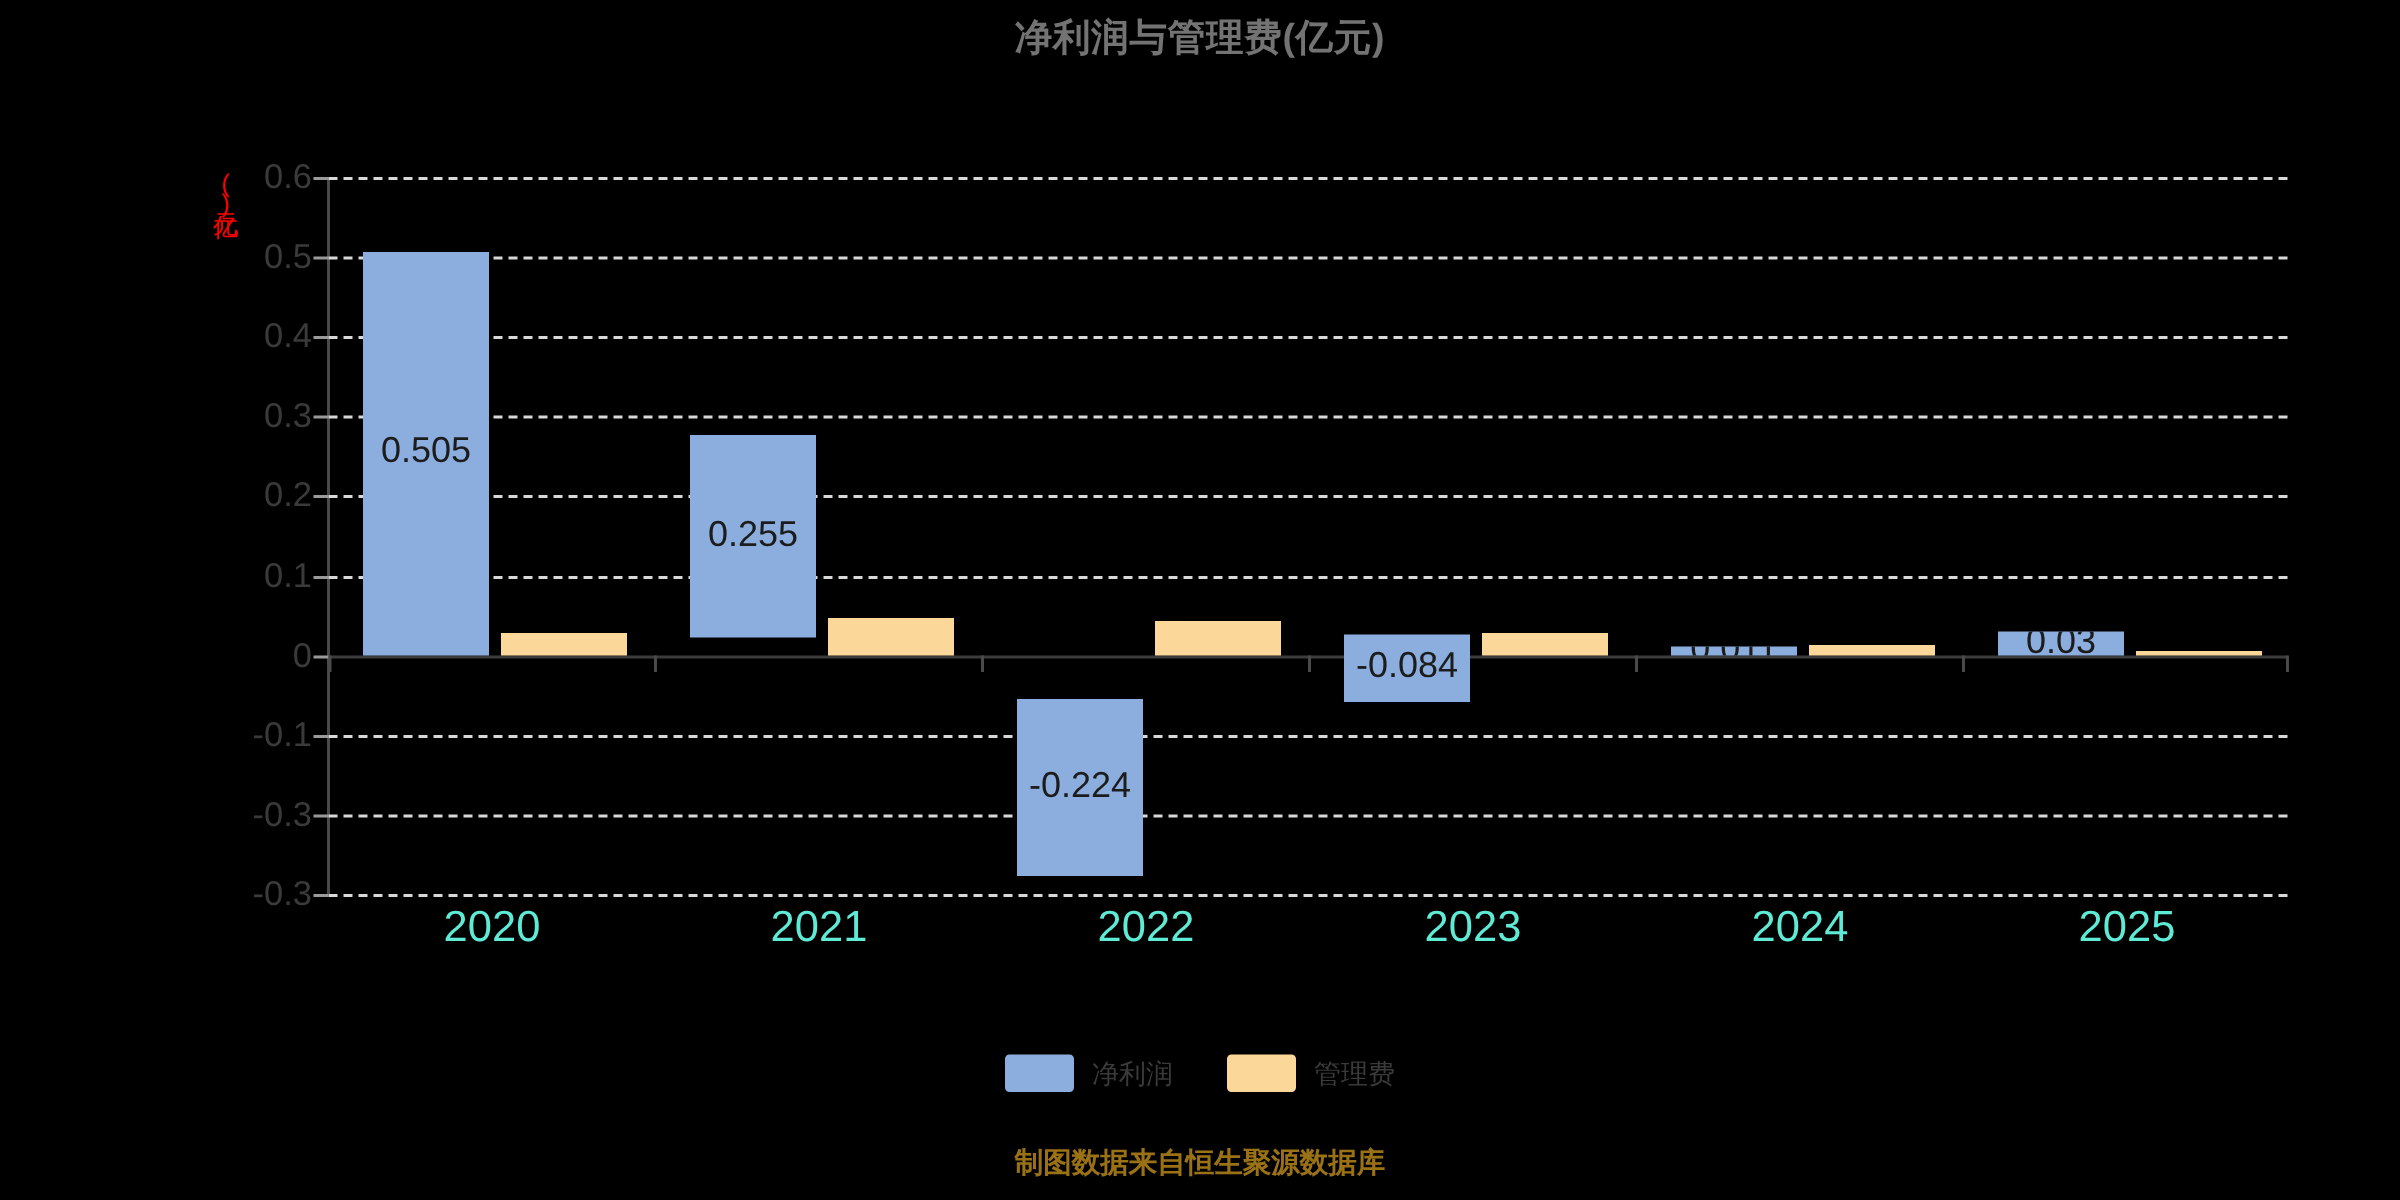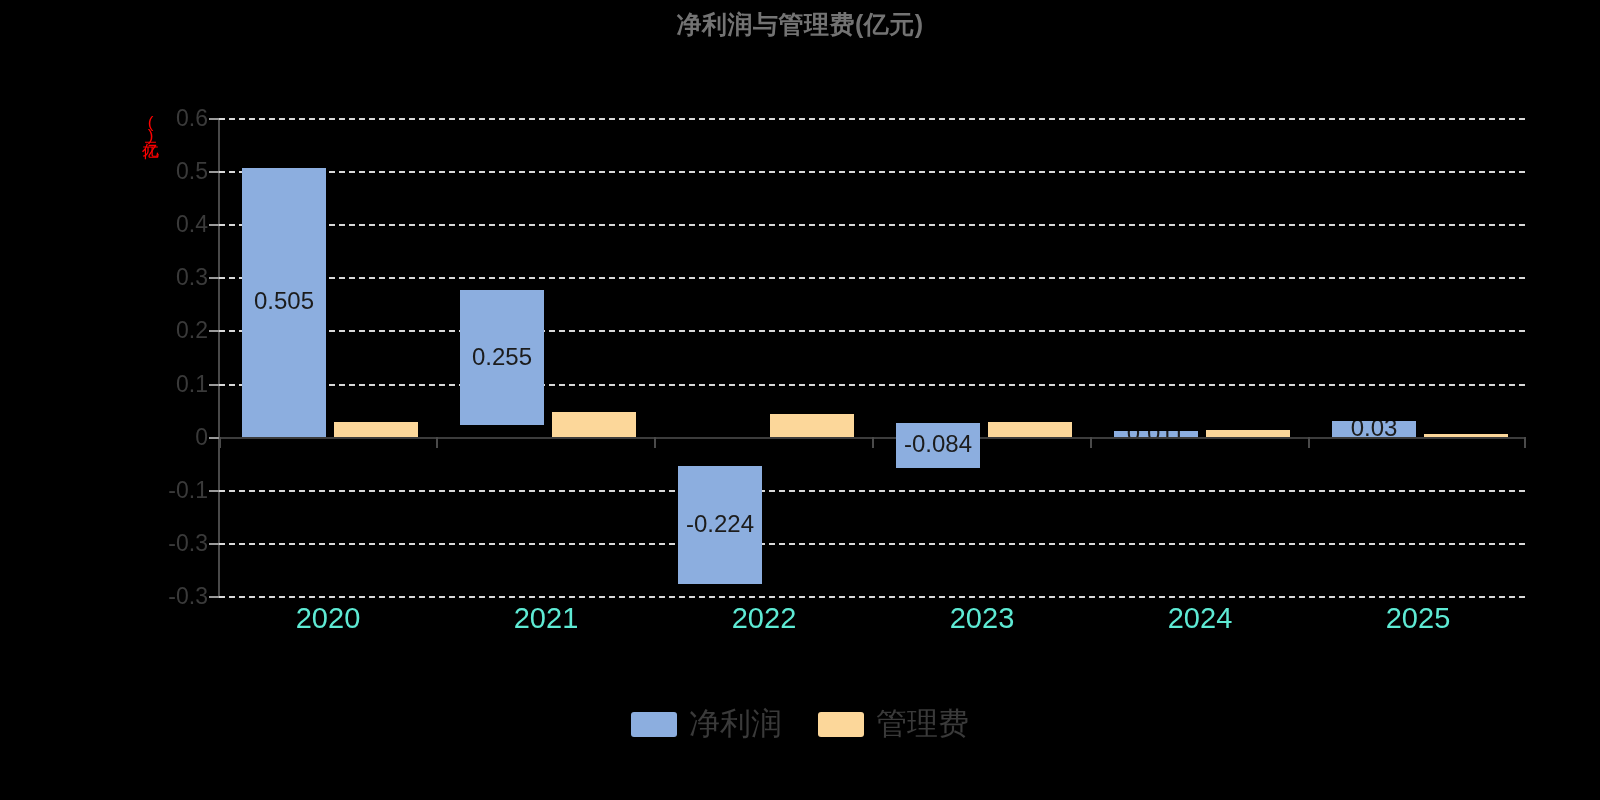--- a/index.html
+++ b/index.html
@@ -148,21 +148,21 @@
     gap: 12px;
   }
   .legend-swatch {
     width: 46px;
     height: 25px;
     border-radius: 3px;
   }
   .legend-swatch.net  { background: #8CAEDF; }
   .legend-swatch.cost { background: #FCD79A; }
   .legend-text {
-    font-size: 31px;
+    font-size: 18px;
     color: #3a3a3a;
   }
 
   
   #footer-note {
     position: absolute;
     left: 0;
     top: 762px;
     width: 1600px;
     text-align: center;
@@ -268,14 +268,15 @@
     <div class="legend-item">
       <span class="legend-swatch net"></span>
       <span class="legend-text">净利润</span>
     </div>
     <div class="legend-item">
       <span class="legend-swatch cost"></span>
       <span class="legend-text">管理费</span>
     </div>
   </div>
 
+  <div id="footer-note">制图数据来自恒生聚源数据库</div>
 
 </div>
 
 </body></html>

